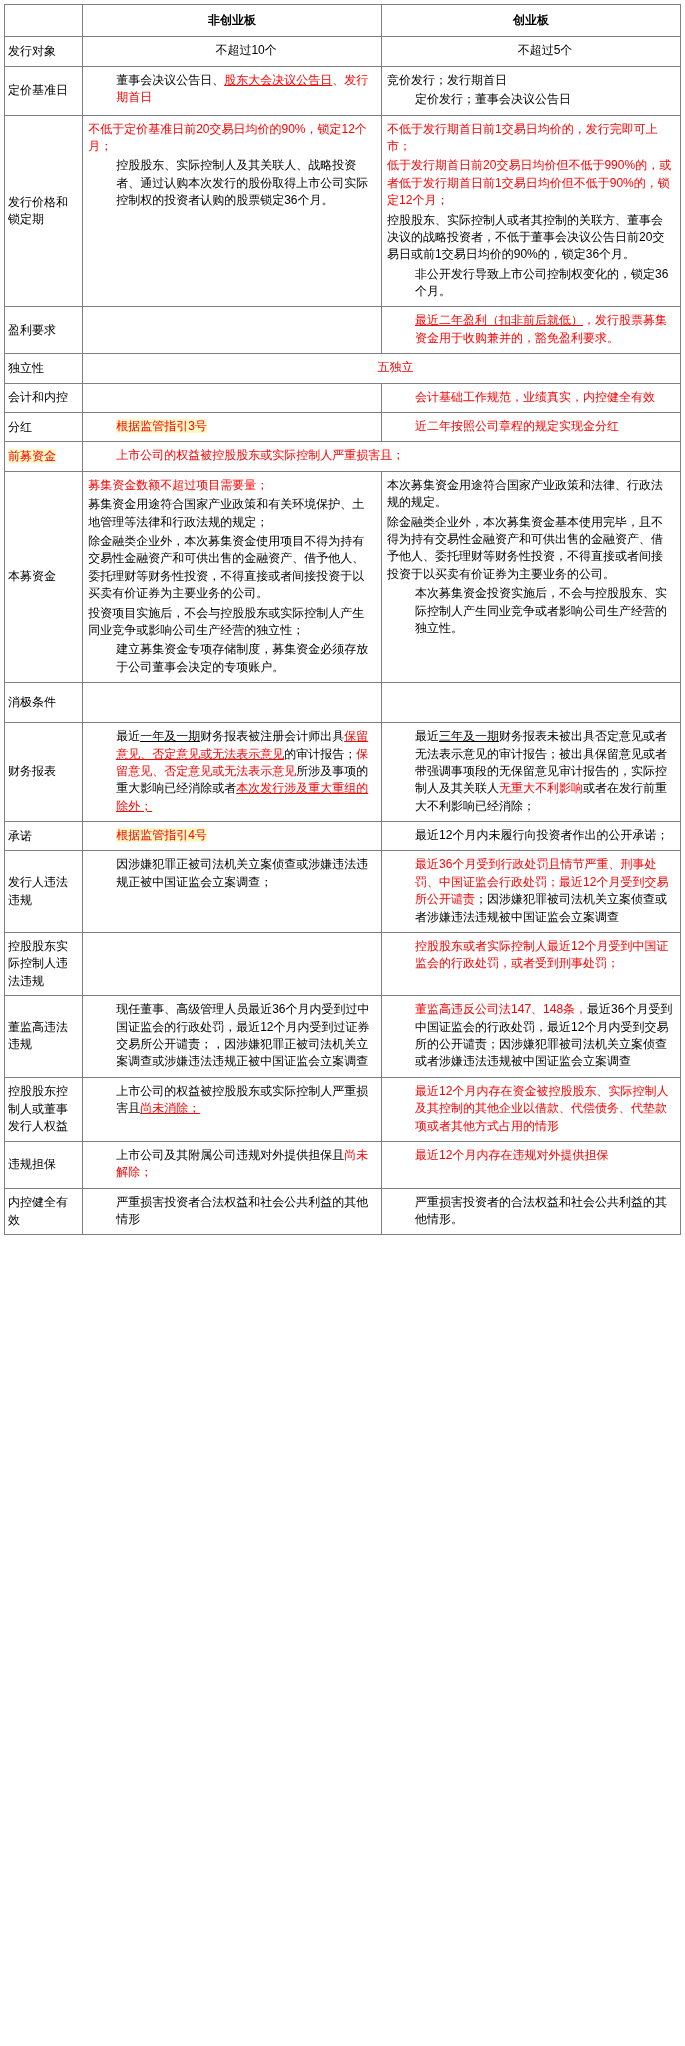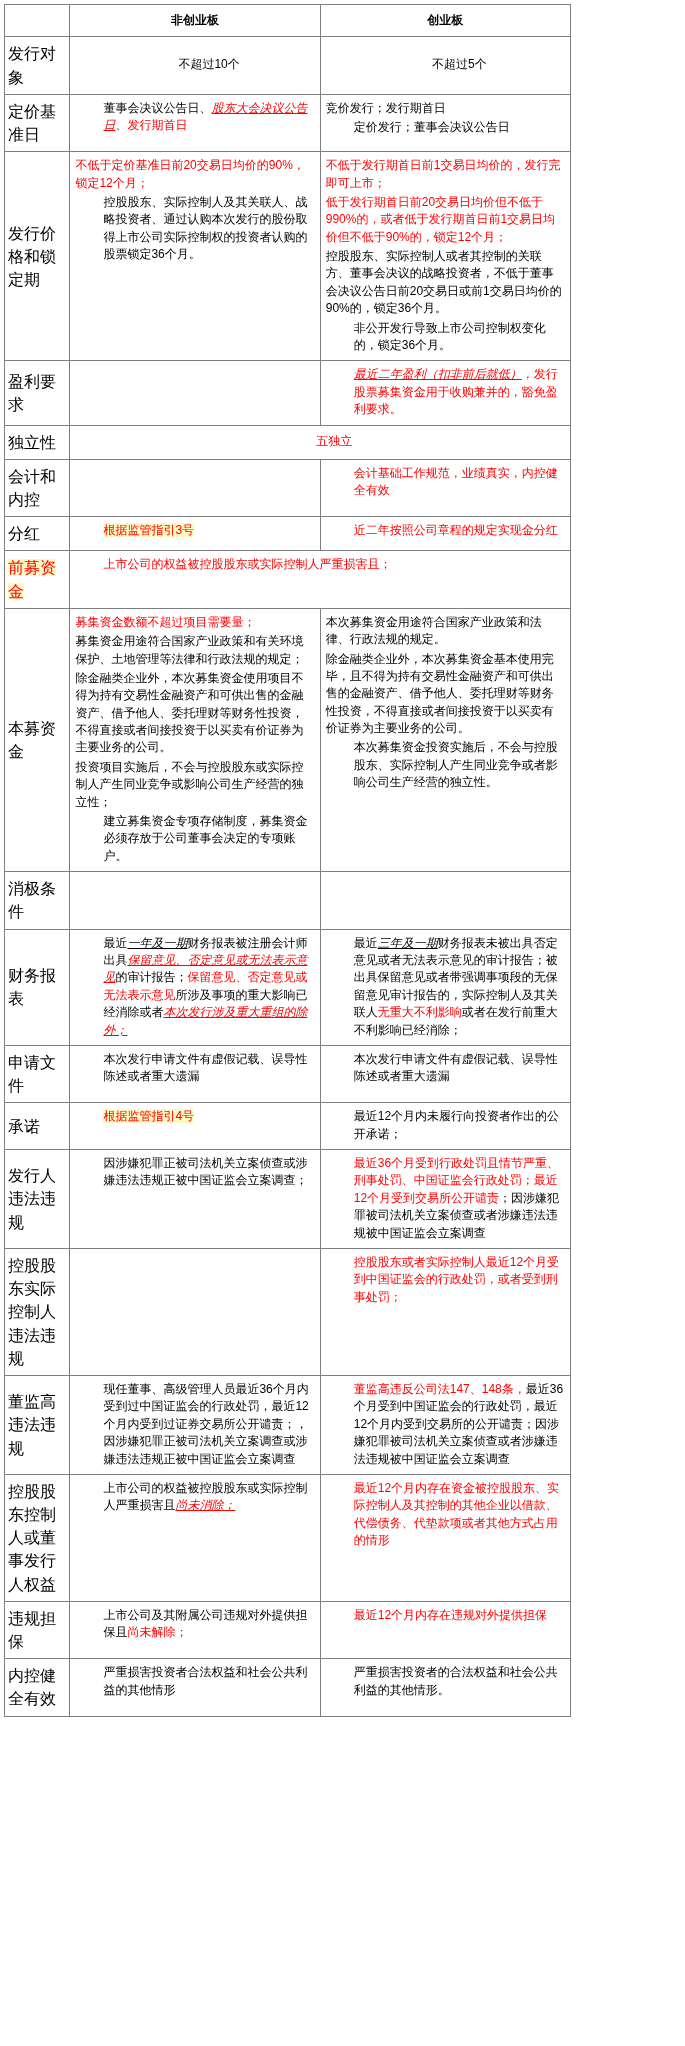--- a/index.html
+++ b/index.html
@@ -5,51 +5,51 @@
   html,body{margin:0;padding:0;background:#ffffff;}
   body{
     font-family:"Liberation Sans","DejaVu Sans",sans-serif;
     font-size:12px;
     color:#000;
     width:685px;
   }
   .wrap{width:685px;box-sizing:border-box;padding:4px 4px 10px 4px;}
   table{
     border-collapse:collapse;
-    width:567px;
+    width:677px;
     table-layout:fixed;
   }
   col.c0{width:57px;}
   col.c1{width:218px;}
   col.c2{width:218px;}
   td,th{
     border:1px solid #7f7f7f;
     vertical-align:top;
     padding:5px 5px 6px 5px;
     line-height:1.45;
     font-weight:normal;
     text-align:left;
   }
   td.label{
     text-align:left;
     vertical-align:middle;
-    font-size:16px;
+    font-size:12px;
     padding:5px 3px;
     word-break:break-all;
   }
   .hdr td{
     text-align:center;
     vertical-align:middle;
     font-weight:bold;
     padding:7px 5px;
   }
   .ctr{text-align:center;vertical-align:middle;}
   .red{color:#ff0000;}
   .black{color:#000000;}
-  .u{text-decoration:underline;font-style:italic;}
+  .u{text-decoration:underline;}
   .hl{background:#fef9c3;}
   p{margin:0 0 2px 0;}
   p:last-child{margin-bottom:0;margin-left:28px;}
   .empty{height:28px;}
 </style>
 </head>
 <body>
 
 <div class="wrap">
   <table>
@@ -154,29 +154,20 @@
         <tr>
           <td class="label"><span>财务报表</span></td>
           <td>
             <p><span class="black">最近</span><span class="black u">一年及一期</span><span class="black">财务报表被注册会计师出具</span><span class="red u">保留意见、否定意见或无法表示意见</span><span class="black">的审计报告；</span><span class="red">保留意见、否定意见或无法表示意见</span><span class="black">所涉及事项的重大影响已经消除或者</span><span class="red u">本次发行涉及重大重组的除外；</span></p>
           </td>
           <td>
             <p><span class="black">最近</span><span class="black u">三年及一期</span><span class="black">财务报表未被出具否定意见或者无法表示意见的审计报告；被出具保留意见或者带强调事项段的无保留意见审计报告的，实际控制人及其关联人</span><span class="red">无重大不利影响</span><span class="black">或者在发行前重大不利影响已经消除；</span></p>
           </td>
         </tr>
         <tr>
-          <td class="label"><span>申请文件</span></td>
-          <td>
-            <p><span class="black">本次发行申请文件有虚假记载、误导性陈述或者重大遗漏</span></p>
-          </td>
-          <td>
-            <p><span class="black">本次发行申请文件有虚假记载、误导性陈述或者重大遗漏</span></p>
-          </td>
-        </tr>
-        <tr>
           <td class="label"><span>承诺</span></td>
           <td>
             <p><span class="red hl">根据监管指引4号</span></p>
           </td>
           <td>
             <p><span class="black">最近12个月内未履行向投资者作出的公开承诺；</span></p>
           </td>
         </tr>
         <tr>
           <td class="label"><span>发行人违法违规</span></td>

